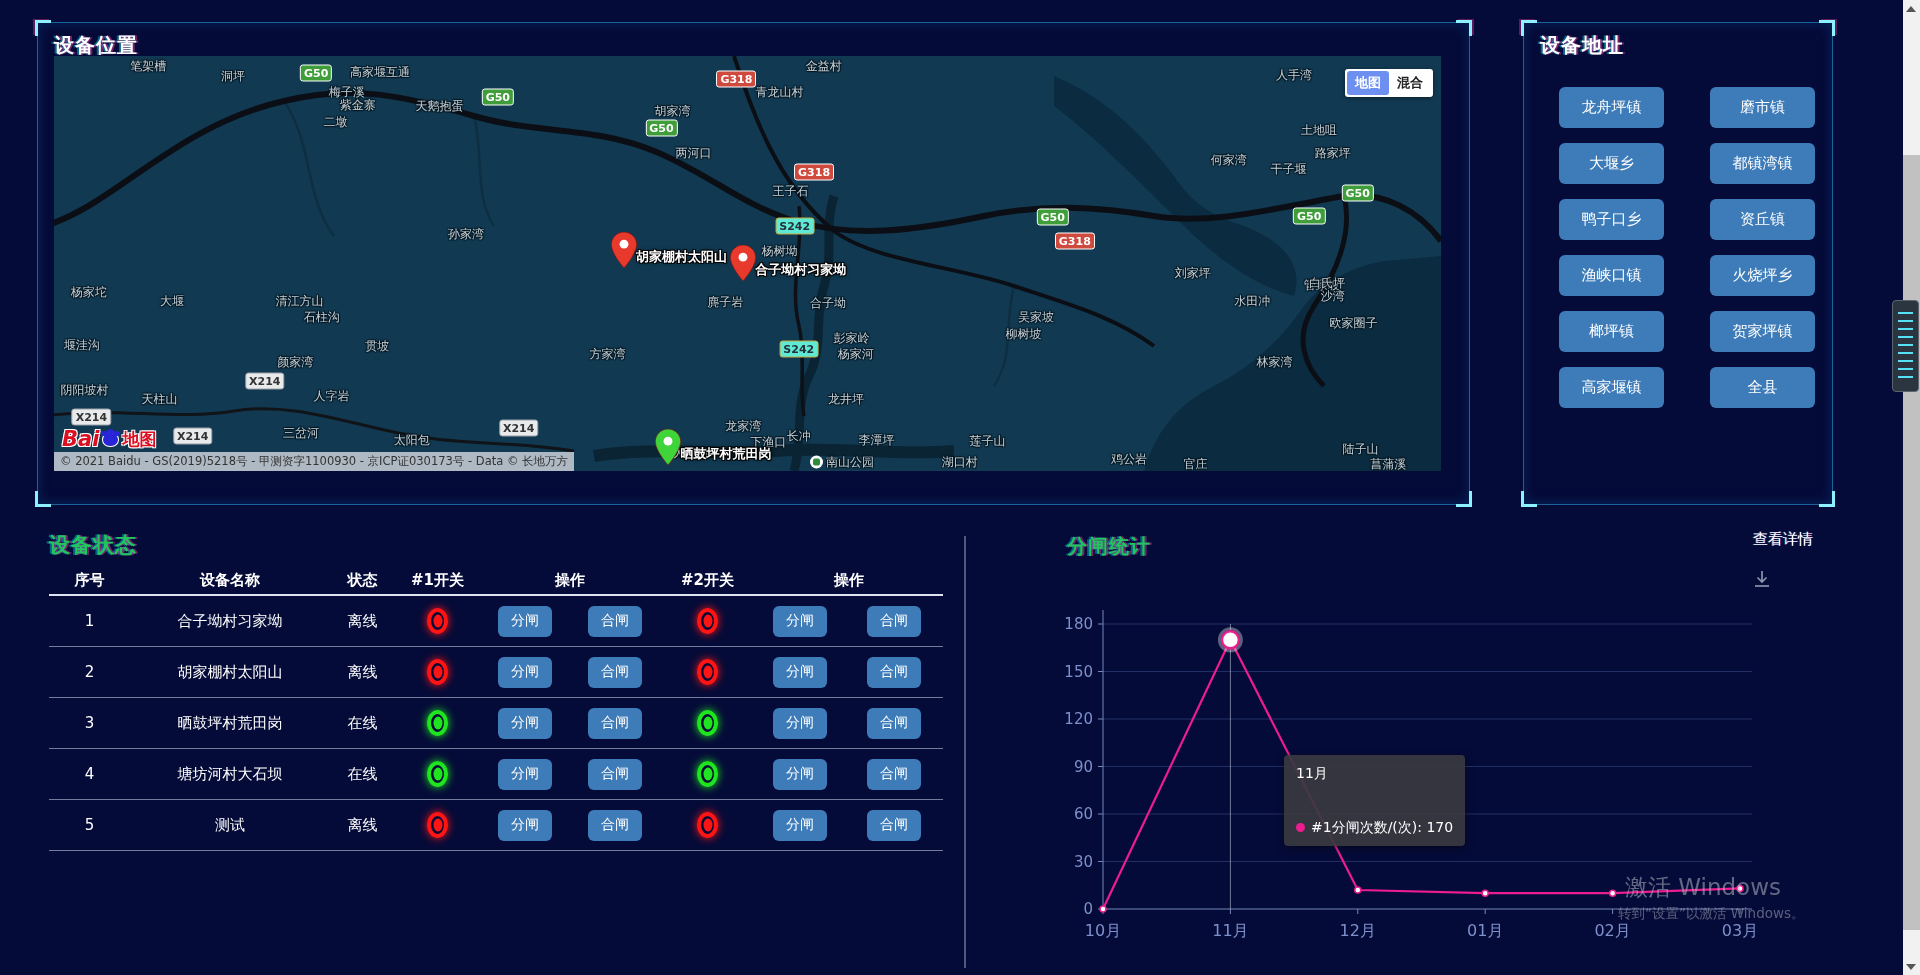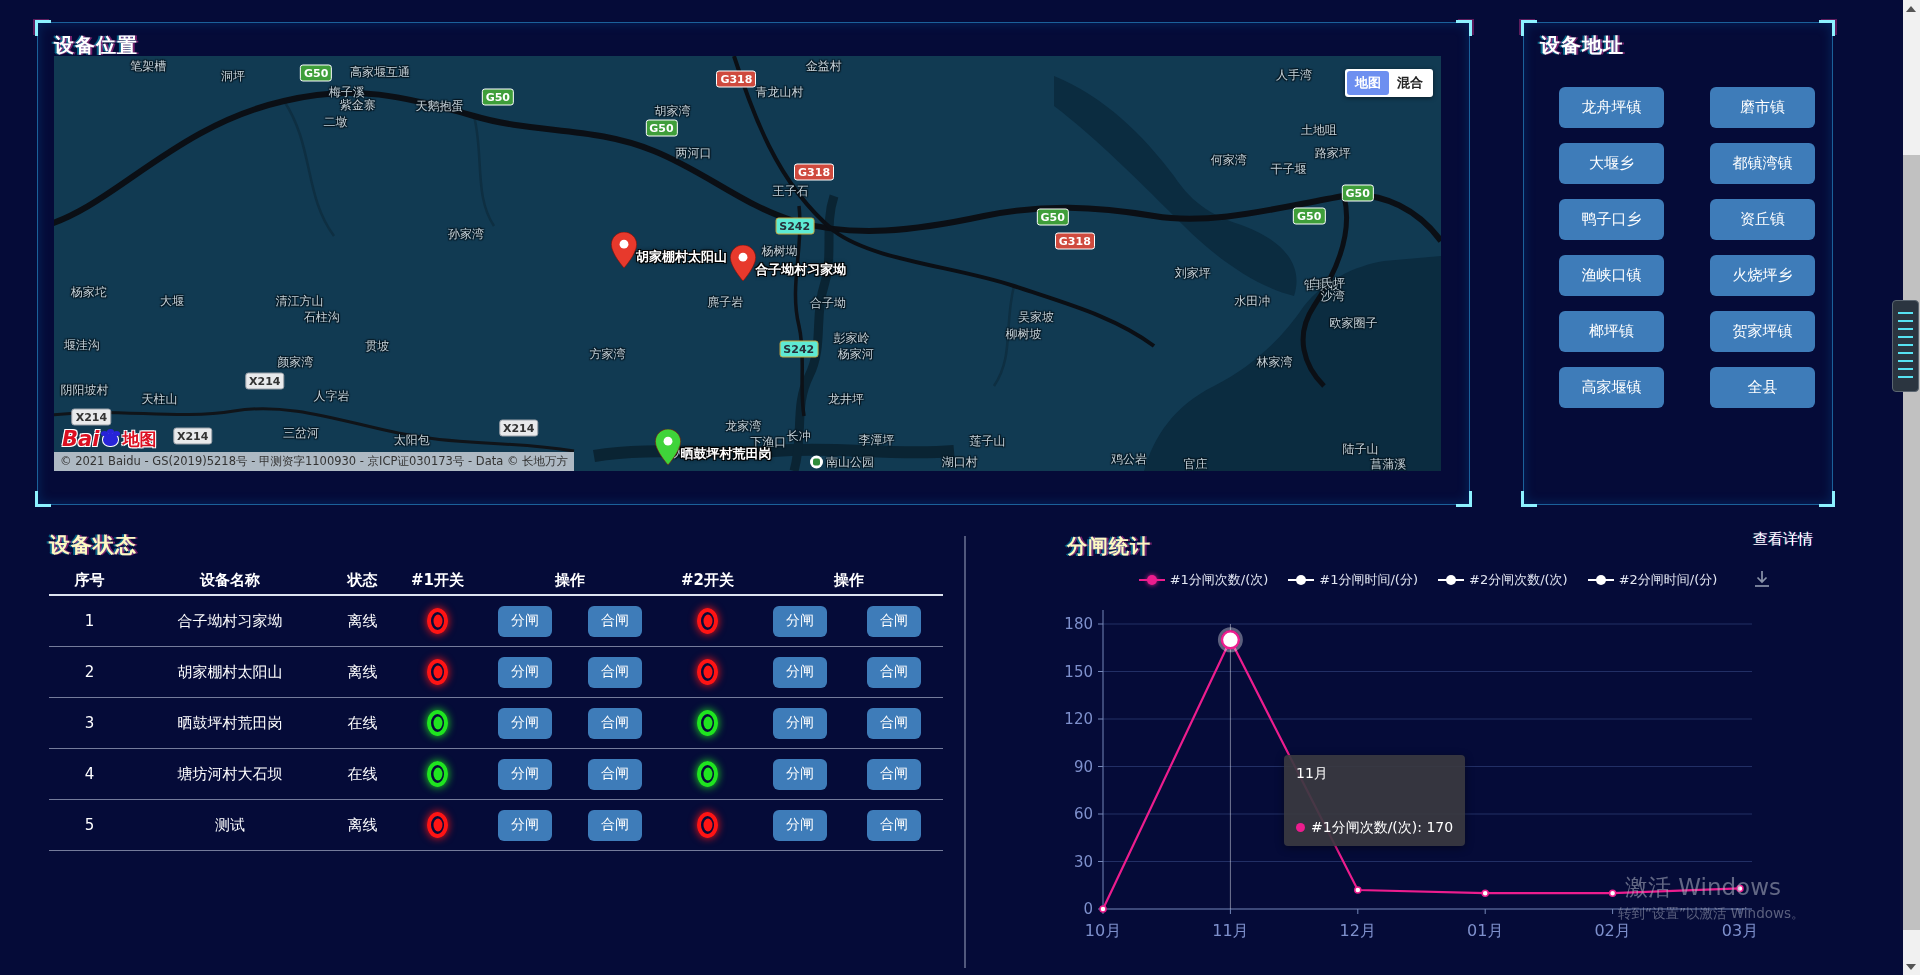--- a/index.html
+++ b/index.html
@@ -8,21 +8,21 @@
 
   
   .panel{position:absolute;border:1px solid rgba(45,170,235,.55);box-shadow:0 0 12px rgba(0,120,210,.25) inset;}
   .corner{position:absolute;width:16px;height:16px;pointer-events:none;}
   .corner.tl{left:-3px;top:-3px;border-left:3px solid #8df2ff;border-top:3px solid #8df2ff;box-shadow:-2px -1px 0 rgba(255,60,160,.35);}
   .corner.tr{right:-3px;top:-3px;border-right:3px solid #8df2ff;border-top:3px solid #8df2ff;box-shadow:2px -1px 0 rgba(255,60,160,.35);}
   .corner.bl{left:-3px;bottom:-3px;border-left:3px solid #8df2ff;border-bottom:3px solid #8df2ff;}
   .corner.br{right:-3px;bottom:-3px;border-right:3px solid #8df2ff;border-bottom:3px solid #8df2ff;}
   .ptitle{position:absolute;left:16px;top:9px;color:#fff;font-size:20px;font-weight:bold;letter-spacing:1px;
           text-shadow:2px 0 rgba(255,60,170,.45),-2px 0 rgba(0,230,255,.4);}
-  .sec-title{position:absolute;color:#fef9c3;font-size:21px;font-weight:bold;letter-spacing:1px;
+  .sec-title{position:absolute;color:#22c55e;font-size:21px;font-weight:bold;letter-spacing:1px;
           text-shadow:2px 0 rgba(255,60,170,.45),-2px 0 rgba(0,230,255,.4);}
 
   
   .map{position:absolute;left:16px;top:33px;width:1387px;height:415px;background:#113a52;overflow:hidden;cursor:grab;}
   .map svg.base{position:absolute;left:0;top:0;width:100%;height:100%;}
   .mlabel{position:absolute;transform:translate(-50%,-50%);color:#c6d2d9;font-size:12px;white-space:nowrap;
           text-shadow:1px 1px 1px #06131c,-1px -1px 1px #06131c,1px -1px 1px #06131c,-1px 1px 1px #06131c;}
   .shield{position:absolute;transform:translate(-50%,-50%);font-size:11px;font-weight:bold;line-height:1;
           padding:2px 3px;border-radius:3px;border:1px solid #fff;white-space:nowrap;}
   .shield.g{background:#3f9e3a;color:#fff;}
@@ -416,46 +416,20 @@
 
   <div class="chart-panel">
     <div class="sec-title" style="left:27px;top:5px;position:absolute;font-size:20px;">分闸统计</div>
     <div class="details">查看详情</div>
     <div class="dl-icon">
       <svg width="22" height="22" viewBox="0 0 22 22">
         <path d="M11 3v10 M6.5 9.5 L11 14 L15.5 9.5" stroke="#8b94aa" stroke-width="1.7" fill="none"></path>
         <path d="M4 18 h14" stroke="#8b94aa" stroke-width="1.7"></path>
       </svg>
     </div>
-    <div class="legend" id="legend">
-        <div class="lg-item">
-          <span class="lg-mark" style="background: rgb(236, 29, 142);">
-            <i style="background: rgb(236, 29, 142); box-shadow: rgb(236, 29, 142) 0px 0px 5px;"></i>
-          </span>
-          <span class="lg-label">#1分闸次数/(次)</span>
-        </div>
-        <div class="lg-item">
-          <span class="lg-mark" style="background: rgb(255, 255, 255);">
-            <i style="background: rgb(255, 255, 255);"></i>
-          </span>
-          <span class="lg-label">#1分闸时间/(分)</span>
-        </div>
-        <div class="lg-item">
-          <span class="lg-mark" style="background: rgb(255, 255, 255);">
-            <i style="background: rgb(255, 255, 255);"></i>
-          </span>
-          <span class="lg-label">#2分闸次数/(次)</span>
-        </div>
-        <div class="lg-item">
-          <span class="lg-mark" style="background: rgb(255, 255, 255);">
-            <i style="background: rgb(255, 255, 255);"></i>
-          </span>
-          <span class="lg-label">#2分闸时间/(分)</span>
-        </div>
-      </div>
     <svg class="chart-svg" id="chart" width="830" height="375">
         <line x1="58" y1="309" x2="63" y2="309" stroke="#7487b8" stroke-width="1"></line>
         <text x="53" y="314" text-anchor="end" fill="#7e90cc" font-size="15">0</text>
         <line x1="63" y1="261.5" x2="712" y2="261.5" stroke="rgba(95,125,195,0.32)" stroke-width="1"></line>
         <line x1="58" y1="261.5" x2="63" y2="261.5" stroke="#7487b8" stroke-width="1"></line>
         <text x="53" y="266.5" text-anchor="end" fill="#7e90cc" font-size="15">30</text>
         <line x1="63" y1="214" x2="712" y2="214" stroke="rgba(95,125,195,0.32)" stroke-width="1"></line>
         <line x1="58" y1="214" x2="63" y2="214" stroke="#7487b8" stroke-width="1"></line>
         <text x="53" y="219" text-anchor="end" fill="#7e90cc" font-size="15">60</text>
         <line x1="63" y1="166.5" x2="712" y2="166.5" stroke="rgba(95,125,195,0.32)" stroke-width="1"></line>

